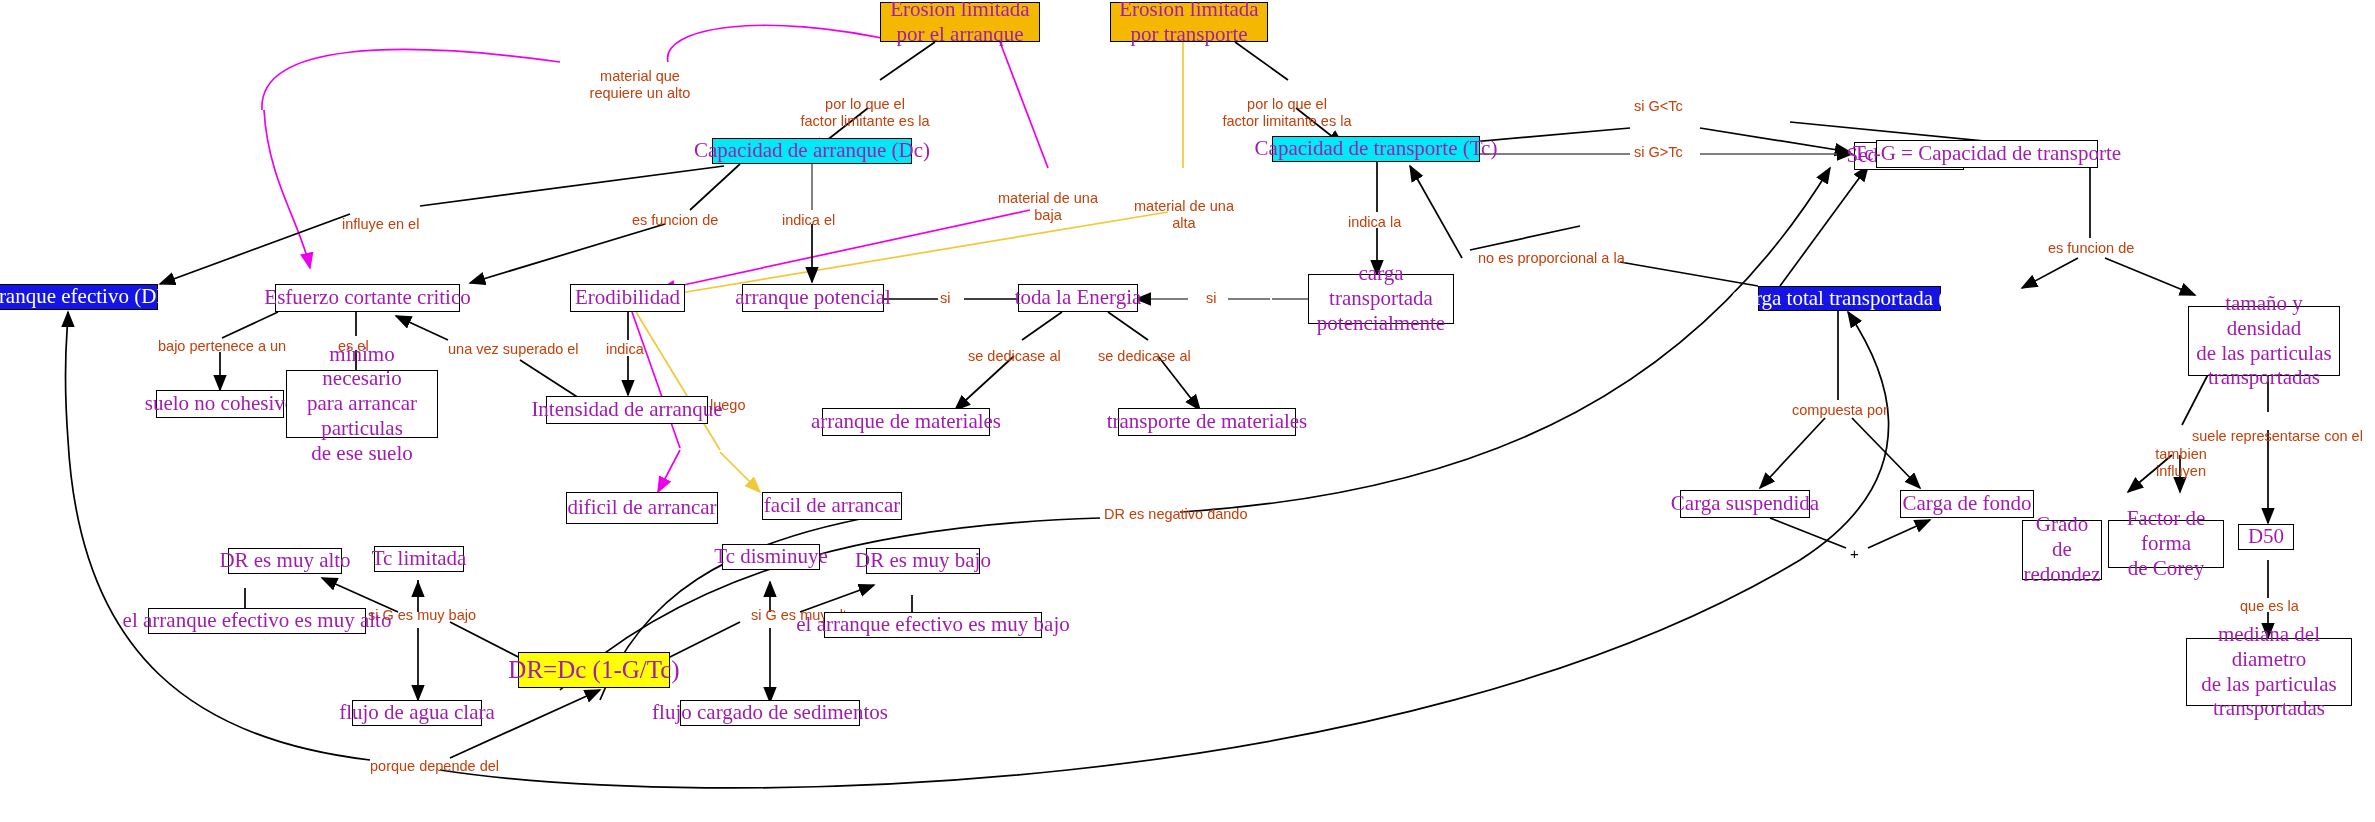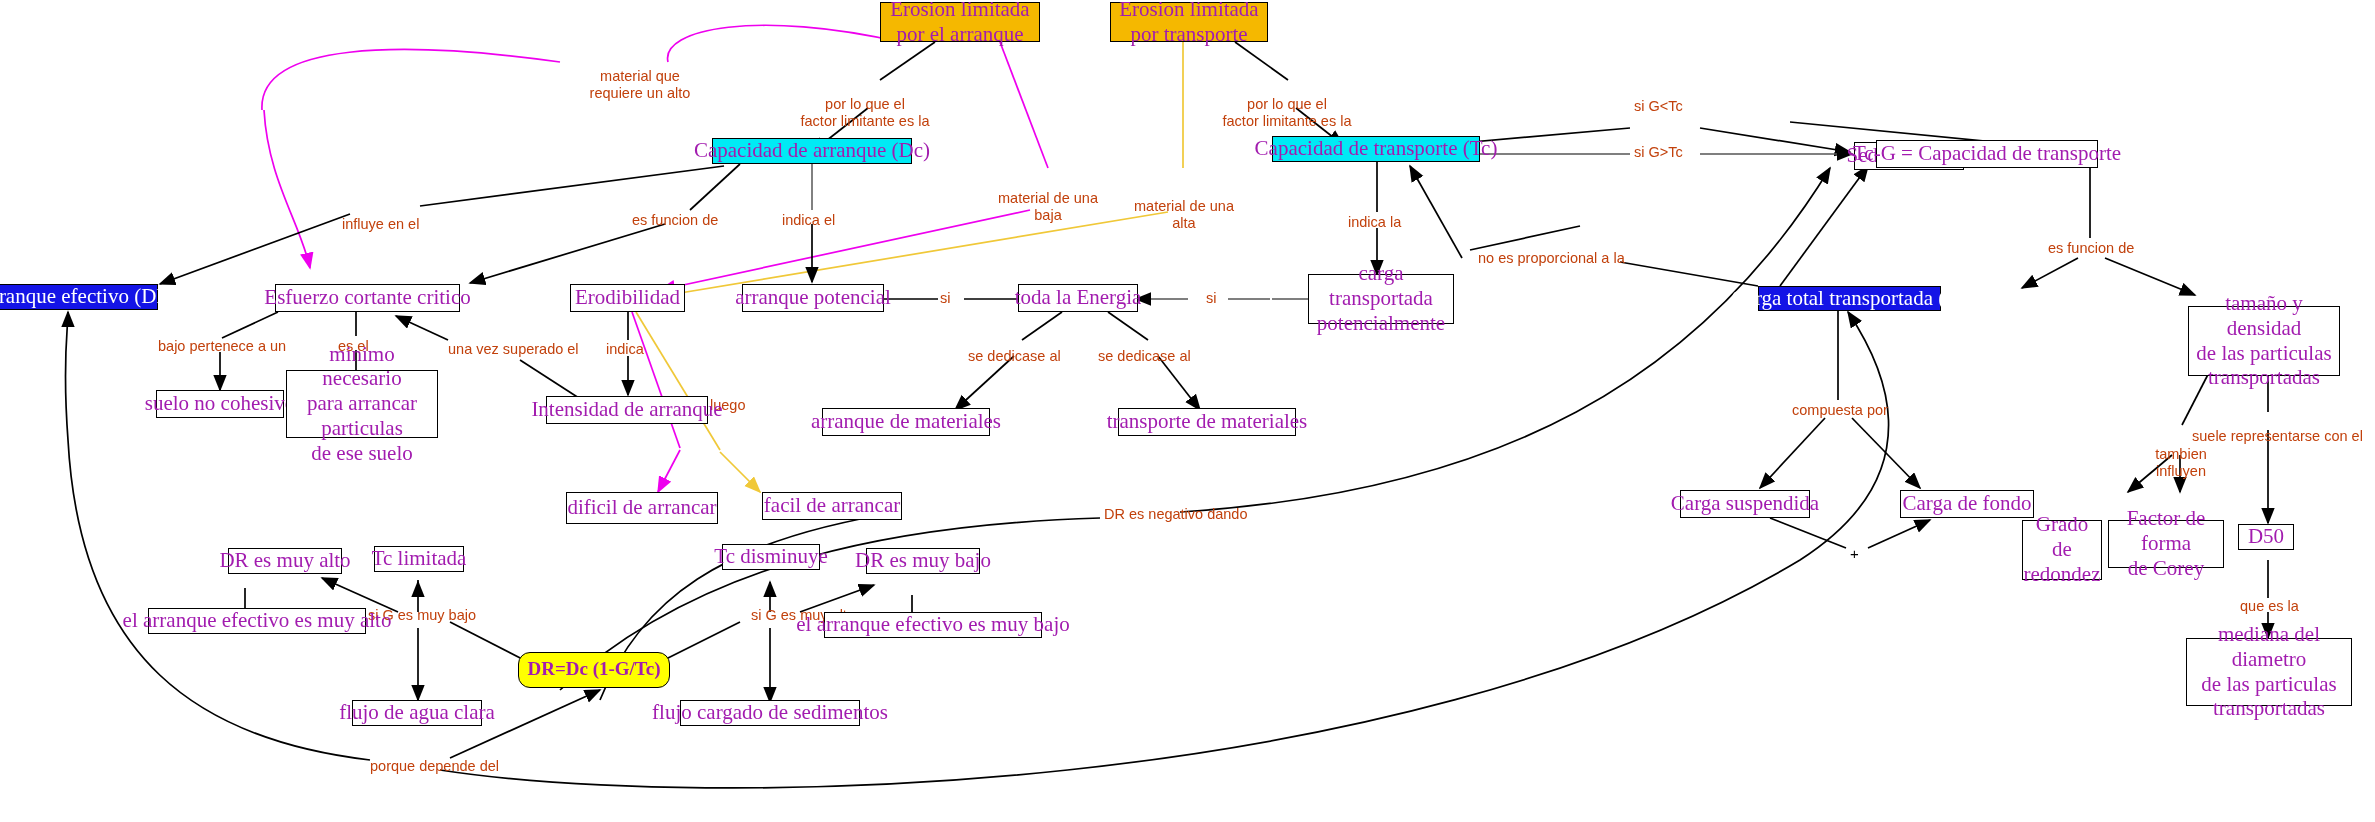--- a/index.html
+++ b/index.html
@@ -38,24 +38,23 @@
     align-items: center;
     justify-content: center;
     z-index: 5;
   }
   .node.multiline { white-space: normal; flex-direction: column; }
   .node.orange { background: #f5b800; border-color: #000000; }
   .node.cyan   { background: #00eaf5; border-color: #000000; }
   .node.blue   { background: #1414e6; color: #ffffff; border-color: #000000; }
   .node.yellow {
     background: #ffff00;
-    font-weight: bold;
-    font-size: 19px;
+    font-weight: normal;
+    font-size: 25px;
     border-color: #000000;
-    border-radius: 12px;
   }
   .link-label {
     position: absolute;
     font-family: "Liberation Sans", sans-serif;
     font-size: 14.5px;
     line-height: 1.22;
     color: #c2410c;
     text-align: center;
     white-space: nowrap;
     z-index: 4;

